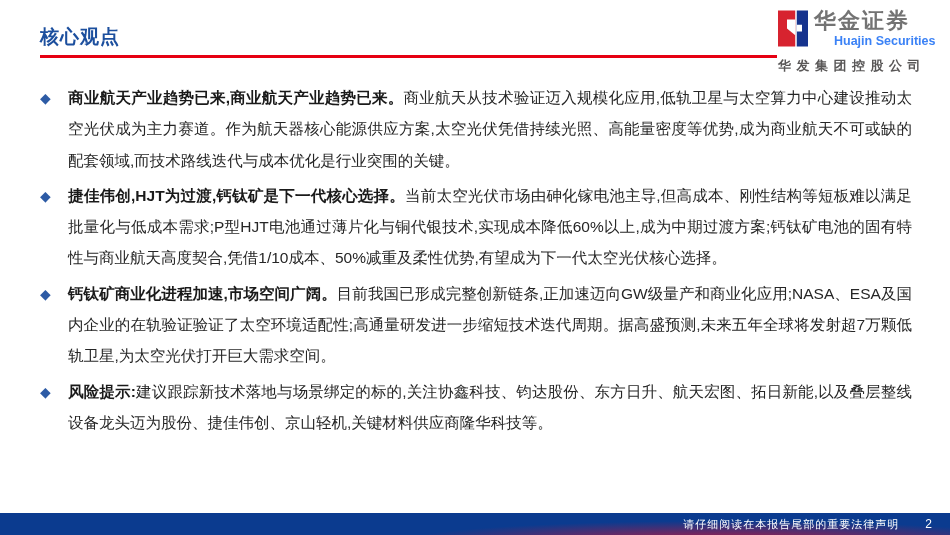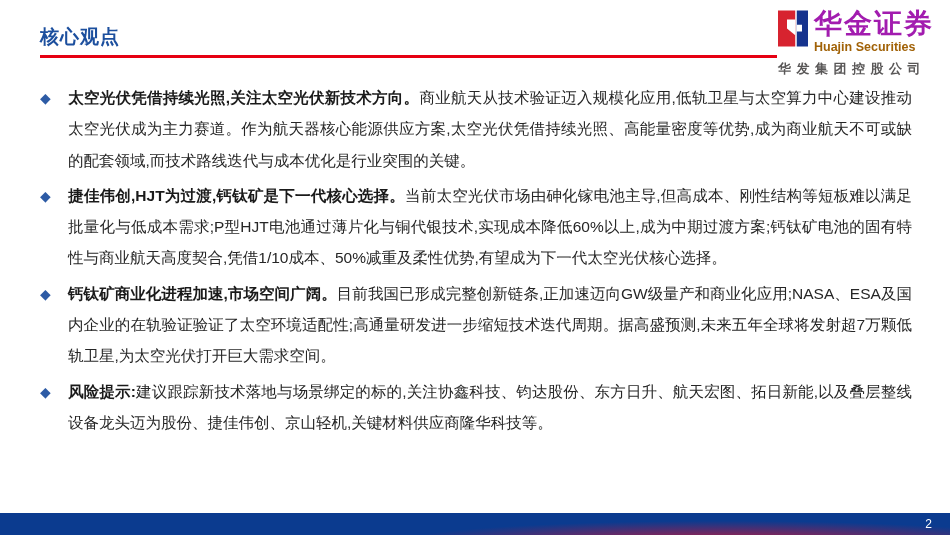--- a/index.html
+++ b/index.html
@@ -17,22 +17,22 @@
   .title-rule{
     position:absolute;left:40px;top:55px;width:737px;height:3px;
     background:#e60012;
   }
   .logo{
     position:absolute;right:12px;top:10px;width:160px;
   }
   .logo-top{display:flex;align-items:flex-start;}
   .logo-mark{flex:0 0 auto;margin-right:6px;}
   .logo-names{display:flex;flex-direction:column;line-height:1;}
-  .logo-cn{font-size:28px;font-weight:bold;color:#a21caf;letter-spacing:2px;}
-  .logo-en{font-size:12.5px;font-weight:bold;color:#a16207;margin-top:3px;}
+  .logo-cn{font-size:22px;font-weight:bold;color:#737373;letter-spacing:2px;}
+  .logo-en{font-size:12.5px;font-weight:bold;color:#3b82f6;margin-top:3px;margin-left:20px;}
   .logo-sub{
     margin-top:6px;font-size:13px;color:#595757;font-weight:bold;
     letter-spacing:5.5px;white-space:nowrap;
   }
   
   .content{
     position:absolute;left:40px;top:82px;width:872px;
   }
   p.bullet{
     margin:0 0 4px 0;
@@ -76,25 +76,26 @@
     </span>
     <span class="logo-names">
       <span class="logo-cn">华金证券</span>
       <span class="logo-en">Huajin Securities</span>
     </span>
   </div>
   <div class="logo-sub">华发集团控股公司</div>
 </div>
 
 <div class="content">
-  <p class="bullet"><span class="diamond">◆</span><b>太空光伏凭借持续光照,关注太空光伏新技术方向。</b><span>商业航天从技术验证迈入规模化应用,低轨卫星与太空算力中心建设推动太空光伏成为主力赛道。作为航天器核心能源供应方案,太空光伏凭借持续光照、高能量密度等优势,成为商业航天不可或缺的配套领域,而技术路线迭代与成本优化是行业突围的关键。</span></p>
+  <p class="bullet"><span class="diamond">◆</span><b>商业航天产业趋势已来,商业航天产业趋势已来。</b><span>商业航天从技术验证迈入规模化应用,低轨卫星与太空算力中心建设推动太空光伏成为主力赛道。作为航天器核心能源供应方案,太空光伏凭借持续光照、高能量密度等优势,成为商业航天不可或缺的配套领域,而技术路线迭代与成本优化是行业突围的关键。</span></p>
 
   <p class="bullet"><span class="diamond">◆</span><b>捷佳伟创,HJT为过渡,钙钛矿是下一代核心选择。</b><span>当前太空光伏市场由砷化镓电池主导,但高成本、刚性结构等短板难以满足批量化与低成本需求;P型HJT电池通过薄片化与铜代银技术,实现成本降低60%以上,成为中期过渡方案;钙钛矿电池的固有特性与商业航天高度契合,凭借1/10成本、50%减重及柔性优势,有望成为下一代太空光伏核心选择。</span></p>
 
   <p class="bullet"><span class="diamond">◆</span><b>钙钛矿商业化进程加速,市场空间广阔。</b><span>目前我国已形成完整创新链条,正加速迈向GW级量产和商业化应用;NASA、ESA及国内企业的在轨验证验证了太空环境适配性;高通量研发进一步缩短技术迭代周期。据高盛预测,未来五年全球将发射超7万颗低轨卫星,为太空光伏打开巨大需求空间。</span></p>
 
   <p class="bullet"><span class="diamond">◆</span><b>风险提示:</b><span>建议跟踪新技术落地与场景绑定的标的,关注协鑫科技、钧达股份、东方日升、航天宏图、拓日新能,以及叠层整线设备龙头迈为股份、捷佳伟创、京山轻机,关键材料供应商隆华科技等。</span></p>
 
 </div>
 
 <div class="footer">
+  <span class="disclaimer">请仔细阅读在本报告尾部的重要法律声明</span>
   <span class="page-num">2</span>
 </div>
 
 </body></html>

